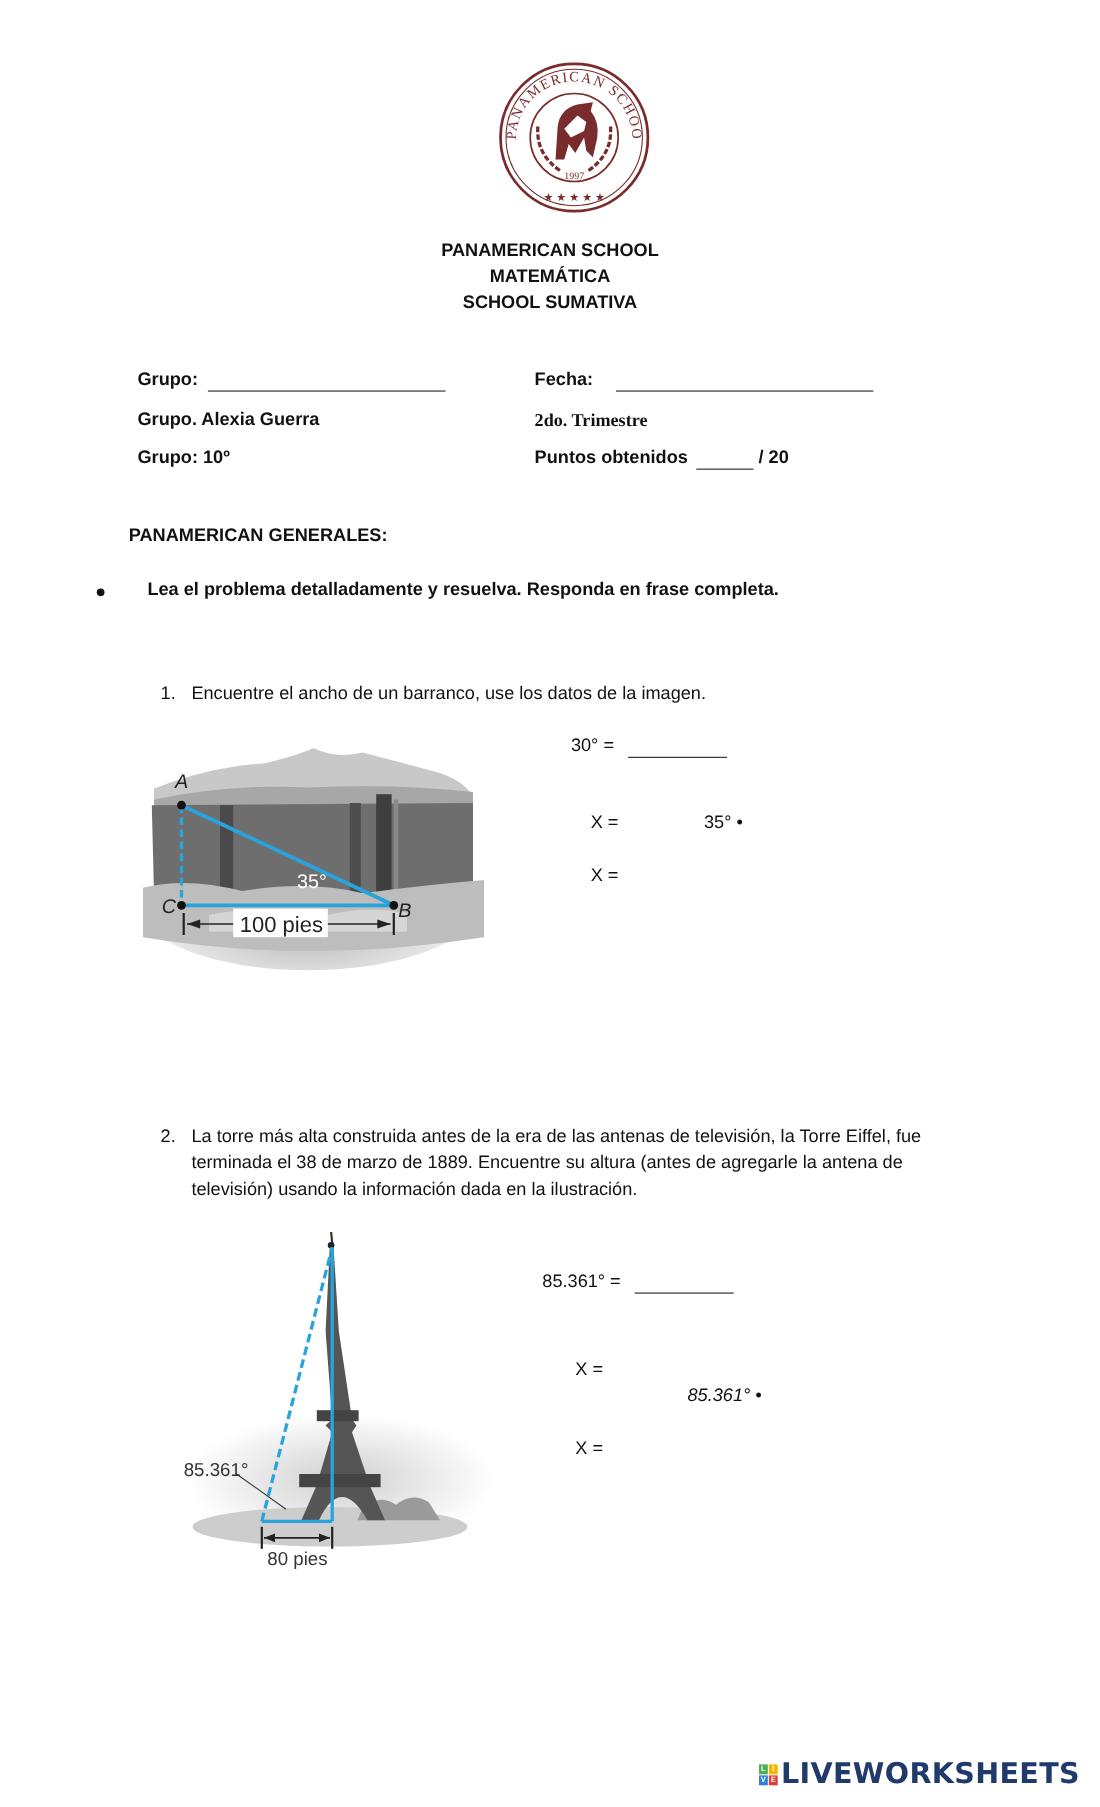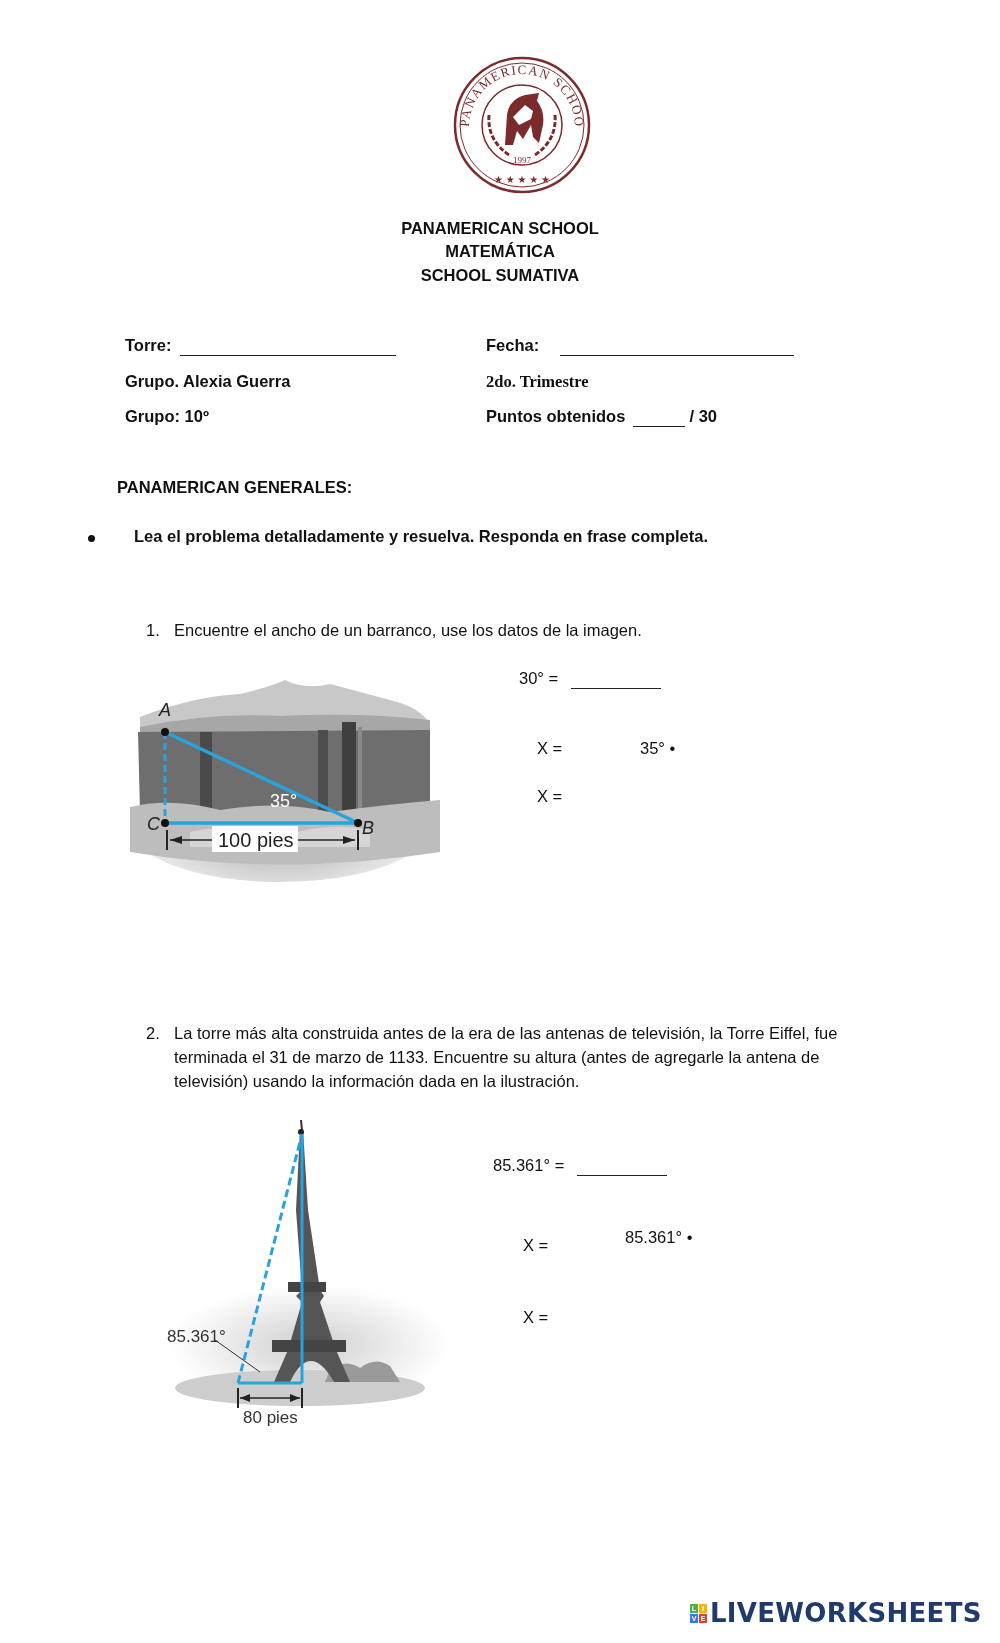--- a/index.html
+++ b/index.html
@@ -40,34 +40,34 @@
     <text x="75" y="108" font-size="9" text-anchor="middle" fill="#7a2b2b" font-family="Liberation Serif, serif">1997</text>
     <text x="75" y="128" font-size="10" text-anchor="middle" fill="#7a2b2b">★ ★ ★ ★ ★</text>
   </svg>
 </div>
 
 <div class="abs center b t17" style="top:219px;">PANAMERICAN SCHOOL</div>
 <div class="abs center b t17" style="top:242px;">MATEMÁTICA</div>
 <div class="abs center b t17" style="top:266px;">SCHOOL SUMATIVA</div>
 
 <div class="abs b t17" style="left:125px; top:336px;">
-  <span>Torre:</span>
+  <span>Grupo:</span>
   <input type="text" style="width: 212px; border-top: none; border-right: none; border-left: none; border-image: initial; border-bottom: 1.5px solid rgb(34, 34, 34); margin-left: 4px; background: transparent; outline: none; font-size: 15px;" value="">
 </div>
 <div class="abs b t17" style="left:486px; top:336px;">
   <span>Fecha:</span>
   <input type="text" style="width: 230px; border-top: none; border-right: none; border-left: none; border-image: initial; border-bottom: 1.5px solid rgb(34, 34, 34); margin-left: 16px; background: transparent; outline: none; font-size: 15px;" value="">
 </div>
 <div class="abs b t17" style="left:125px; top:372px;">Grupo. Alexia Guerra</div>
 <div class="abs b t17" style="left:486px; top:372px;font-family:Liberation Serif, serif;">2do. Trimestre</div>
 <div class="abs b t17" style="left:125px; top:407px;">Grupo: 10º</div>
 <div class="abs b t17" style="left:486px; top:407px;">
   <span>Puntos obtenidos</span>
   <input type="text" style="width: 48px; border-top: none; border-right: none; border-left: none; border-image: initial; border-bottom: 1.5px solid rgb(34, 34, 34); margin-left: 3px; background: transparent; outline: none; font-size: 15px;" value="">
-  <span>/ 30</span>
+  <span>/ 20</span>
 </div>
 
 <div class="abs b t17" style="left:117px; top:478px;">PANAMERICAN GENERALES:</div>
 <div class="abs" style="left:88px; top:535px; width:7px; height:7px; border-radius:50%; background:#111;"></div>
 <div class="abs b t17" style="left:134px; top:527px;">Lea el problema detalladamente y resuelva. Responda en frase completa.</div>
 
 <div class="abs t17" style="left:146px; top:621px;">1.</div>
 <div class="abs t17" style="left:174px; top:621px;">Encuentre el ancho de un barranco, use los datos de la imagen.</div>
 
 <div class="abs" style="left:130px; top:672px; width:310px; height:210px;">
@@ -116,21 +116,21 @@
 </div>
 <div class="abs t17" style="left:537px; top:739px;">X =</div>
 <input type="text" class="fill-input" style="left: 566px; top: 737px; width: 70px; height: 22px;" value="">
 <div class="abs t17" style="left:640px; top:739px;">35° •</div>
 <input type="text" class="fill-input" style="left: 685px; top: 737px; width: 80px; height: 22px;" value="">
 <div class="abs t17" style="left:537px; top:787px;">X =</div>
 <input type="text" class="fill-input" style="left: 566px; top: 785px; width: 180px; height: 22px;" value="">
 
 <div class="abs t17" style="left:146px; top:1024px;">2.</div>
 <div class="abs t17" style="left:174px; top:1024px;">La torre más alta construida antes de la era de las antenas de televisión, la Torre Eiffel, fue</div>
-<div class="abs t17" style="left:174px; top:1048px;">terminada el 31 de marzo de 1133. Encuentre su altura (antes de agregarle la antena de</div>
+<div class="abs t17" style="left:174px; top:1048px;">terminada el 38 de marzo de 1889. Encuentre su altura (antes de agregarle la antena de</div>
 <div class="abs t17" style="left:174px; top:1072px;">televisión) usando la información dada en la ilustración.</div>
 
 <div class="abs" style="left:160px; top:1110px; width:290px; height:320px;">
   <svg width="290" height="320" viewBox="0 0 290 320">
     <defs>
       <radialGradient id="cloud" cx="50%" cy="50%" r="50%">
         <stop offset="0%" stop-color="#cfcfcf"></stop>
         <stop offset="100%" stop-color="#ffffff"></stop>
       </radialGradient>
     </defs>
@@ -158,21 +158,21 @@
     <text x="83" y="313" font-size="17" fill="#333" font-family="Liberation Sans, sans-serif">80 pies</text>
   </svg>
 </div>
 
 <div class="abs t17" style="left:463px; top:1156px;margin-left:30px;">
   <span>85.361°  =</span>
   <input type="text" style="width: 86px; margin-left: 8px; border-top: none; border-right: none; border-left: none; border-image: initial; border-bottom: 1.5px solid rgb(34, 34, 34); background: transparent; outline: none; font-size: 15px;" value="">
 </div>
 <div class="abs t17" style="left:523px; top:1236px;">X =</div>
 <input type="text" class="fill-input" style="left: 552px; top: 1234px; width: 68px; height: 22px;" value="">
-<div class="abs t17" style="left:625px; top:1228px;">85.361° •</div>
+<div class="abs t17" style="left:625px; top:1260px;font-style:italic;">85.361° •</div>
 <input type="text" class="fill-input" style="left: 712px; top: 1234px; width: 80px; height: 22px;" value="">
 <div class="abs t17" style="left:523px; top:1308px;">X =</div>
 <input type="text" class="fill-input" style="left: 552px; top: 1306px; width: 180px; height: 22px;" value="">
 
 <div class="lws">
   <div class="lws-grid">
     <span style="background:#4caf50;">L</span>
     <span style="background:#f2b705;">I</span>
     <span style="background:#2f7de1;">V</span>
     <span style="background:#e53935;">E</span>

